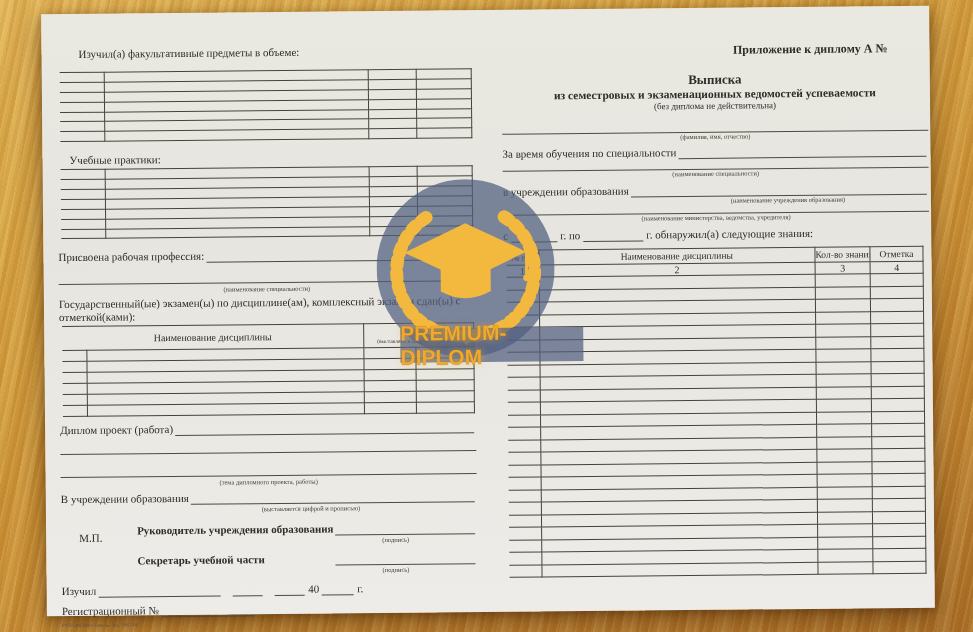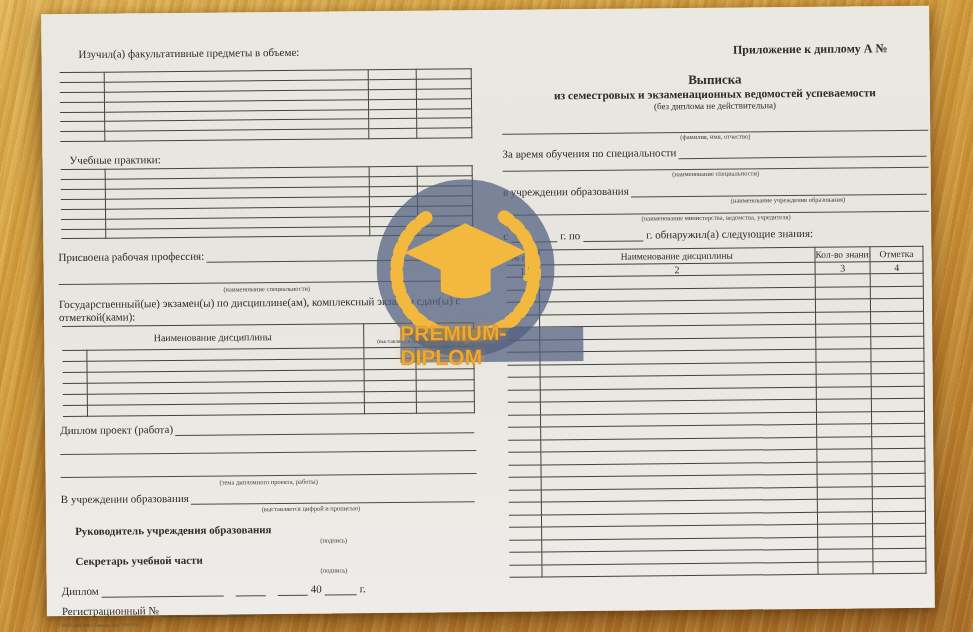--- a/index.html
+++ b/index.html
@@ -246,36 +246,37 @@
       <div class="uline" style="margin-top:22px;"></div>
       <div class="cap" style="margin-top:2px;">(тема дипломного проекта, работы)</div>
 
       <div class="row" style="margin-top:4px;">
         <span>В учреждении образования</span>
         <span class="fl"></span>
       </div>
       <div class="cap" style="margin-left:100px;width:300px;margin-top:1px;">(выставляется цифрой и прописью)</div>
 
       <div class="sig" style="margin-top:9px;">
+        <div class="mp">М.П.</div>
         <div>
           <div class="row">
             <span class="b" style="padding-left:14px;">Руководитель учреждения образования</span>
             <span class="fl"></span>
           </div>
           <div class="cap" style="margin-left:205px;width:135px;margin-top:1px;">(подпись)</div>
           <div class="row" style="margin-top:7px;">
             <span class="b" style="padding-left:14px;width:196px;flex:0 0 auto;">Секретарь учебной части</span>
             <span class="fl"></span>
           </div>
           <div class="cap" style="margin-left:205px;width:135px;margin-top:1px;">(подпись)</div>
         </div>
       </div>
 
       <div class="row" style="margin-top:7px;">
-        <span>Диплом</span>
+        <span>Изучил</span>
         <span class="flw" style="width:122px;"></span>
         <span class="flw" style="width:30px;margin-left:9px;"></span>
         <span class="flw" style="width:30px;margin-left:9px;"></span>
         <span>40</span>
         <span class="flw" style="width:32px;"></span>
         <span>г.</span>
       </div>
 
       <div class="row" style="margin-top:6px;">
         <span>Регистрационный №</span>

